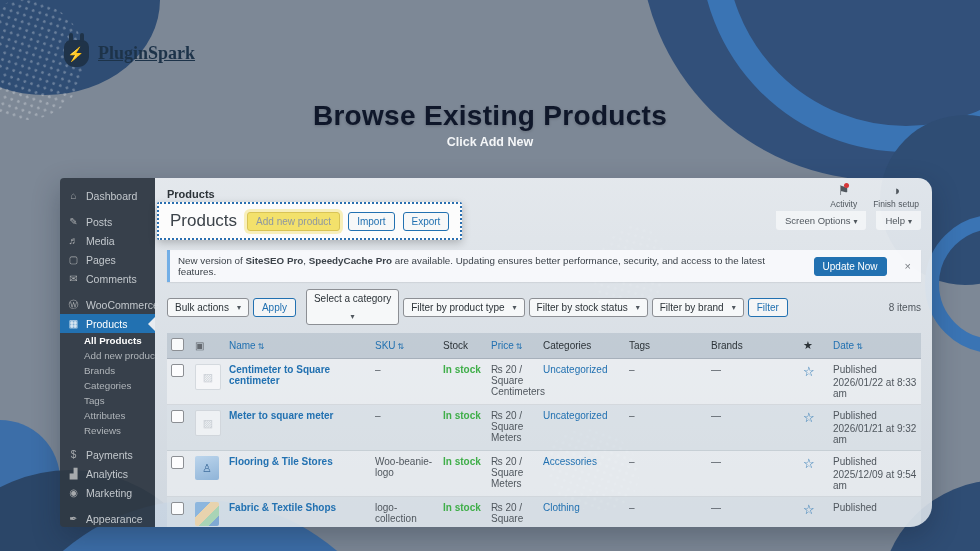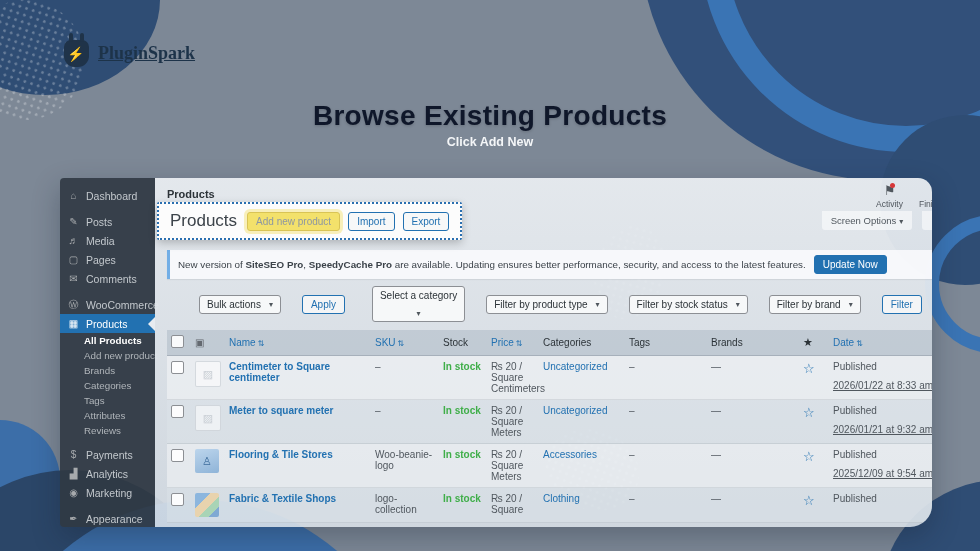--- a/index.html
+++ b/index.html
@@ -77,21 +77,21 @@
   .views-row{display:flex;justify-content:space-between;align-items:flex-end;margin-top:11px;}
   .views{font-size:10px;color:#646970;}
   .views .all{color:#000;font-weight:700;}
   .views a{color:#2271b1;cursor:pointer;text-decoration:none;}
   .views .cnt{color:#646970;}
   .views .sep{margin:0 5px;color:#a7aaad;}
   .search{display:flex;gap:5px;align-items:center;}
   .search input{width:108px;height:18px;border:1px solid #8c8f94;border-radius:3px;
                 background:rgba(255,255,255,.85);font-size:10px;padding:0 4px;}
   
-  .filters-row{display:flex;align-items:center;gap:21px;margin-top:7px;margin-left:32px;}
+  .filters-row{display:flex;align-items:center;gap:4px;margin-top:7px;}
   .select{display:flex;align-items:center;gap:8px;background:rgba(255,255,255,.75);
           border:1px solid #8c8f94;border-radius:3px;font-size:10px;color:#2c3338;
           padding:3px 7px;cursor:pointer;white-space:nowrap;}
   .select .chev{font-size:8px;color:#50575e;}
   .items-count{margin-left:auto;font-size:10px;color:#50575e;}
   
   table{width:100%;border-collapse:collapse;margin-top:8px;font-size:10px;table-layout:fixed;}
   thead th{background:rgba(160,174,188,.42);text-align:left;padding:5px 4px;font-weight:400;
            color:#2c3338;border-bottom:1px solid rgba(120,130,140,.35);}
   th .sortable{color:#2271b1;cursor:pointer;}
@@ -106,21 +106,21 @@
          justify-content:center;font-size:11px;}
   .thumb.placeholder{background:rgba(255,255,255,.55);color:#c6ccd2;border:1px solid rgba(180,188,196,.5);}
   .thumb.blue{background:linear-gradient(160deg,#bcd5ec,#8fb4d8);color:#3e6d9c;}
   .thumb.collage{background:linear-gradient(135deg,#8cb6de 32%,#e8d3ae 32% 58%,#a9d4b6 58% 78%,#7fa9d3 78%);color:transparent;}
   .name-link{color:#2271b1;font-weight:700;cursor:pointer;}
   .cat-link{color:#2271b1;cursor:pointer;}
   .instock{color:#3fae49;font-weight:700;}
   .star-cell{color:#2271b1;font-size:13px;cursor:pointer;}
   .star-head{color:#2c3338;font-size:11px;}
   .date-l1{display:block;}
-  .date-l2{display:block;margin-top:8px;text-decoration:underline;}
+  .date-l2{display:block;margin-top:2px;}
   .img-col-ico{color:#646970;font-size:10px;}
 </style>
 </head>
 <body>
 
 <div class="shape" style="left:-70px;top:-95px;width:230px;height:190px;background:#2f4d74;"></div>
 <div class="shape dots" style="left:-35px;top:0px;width:120px;height:120px;transform:rotate(18deg);"></div>
 <div class="shape" style="left:640px;top:-300px;width:480px;height:480px;background:#32507a;"></div>
 <div class="shape" style="left:700px;top:-260px;width:360px;height:360px;border:26px solid #3a74b4;background:transparent;"></div>
 <div class="shape" style="left:880px;top:115px;width:170px;height:170px;background:#2f4d74;"></div>

